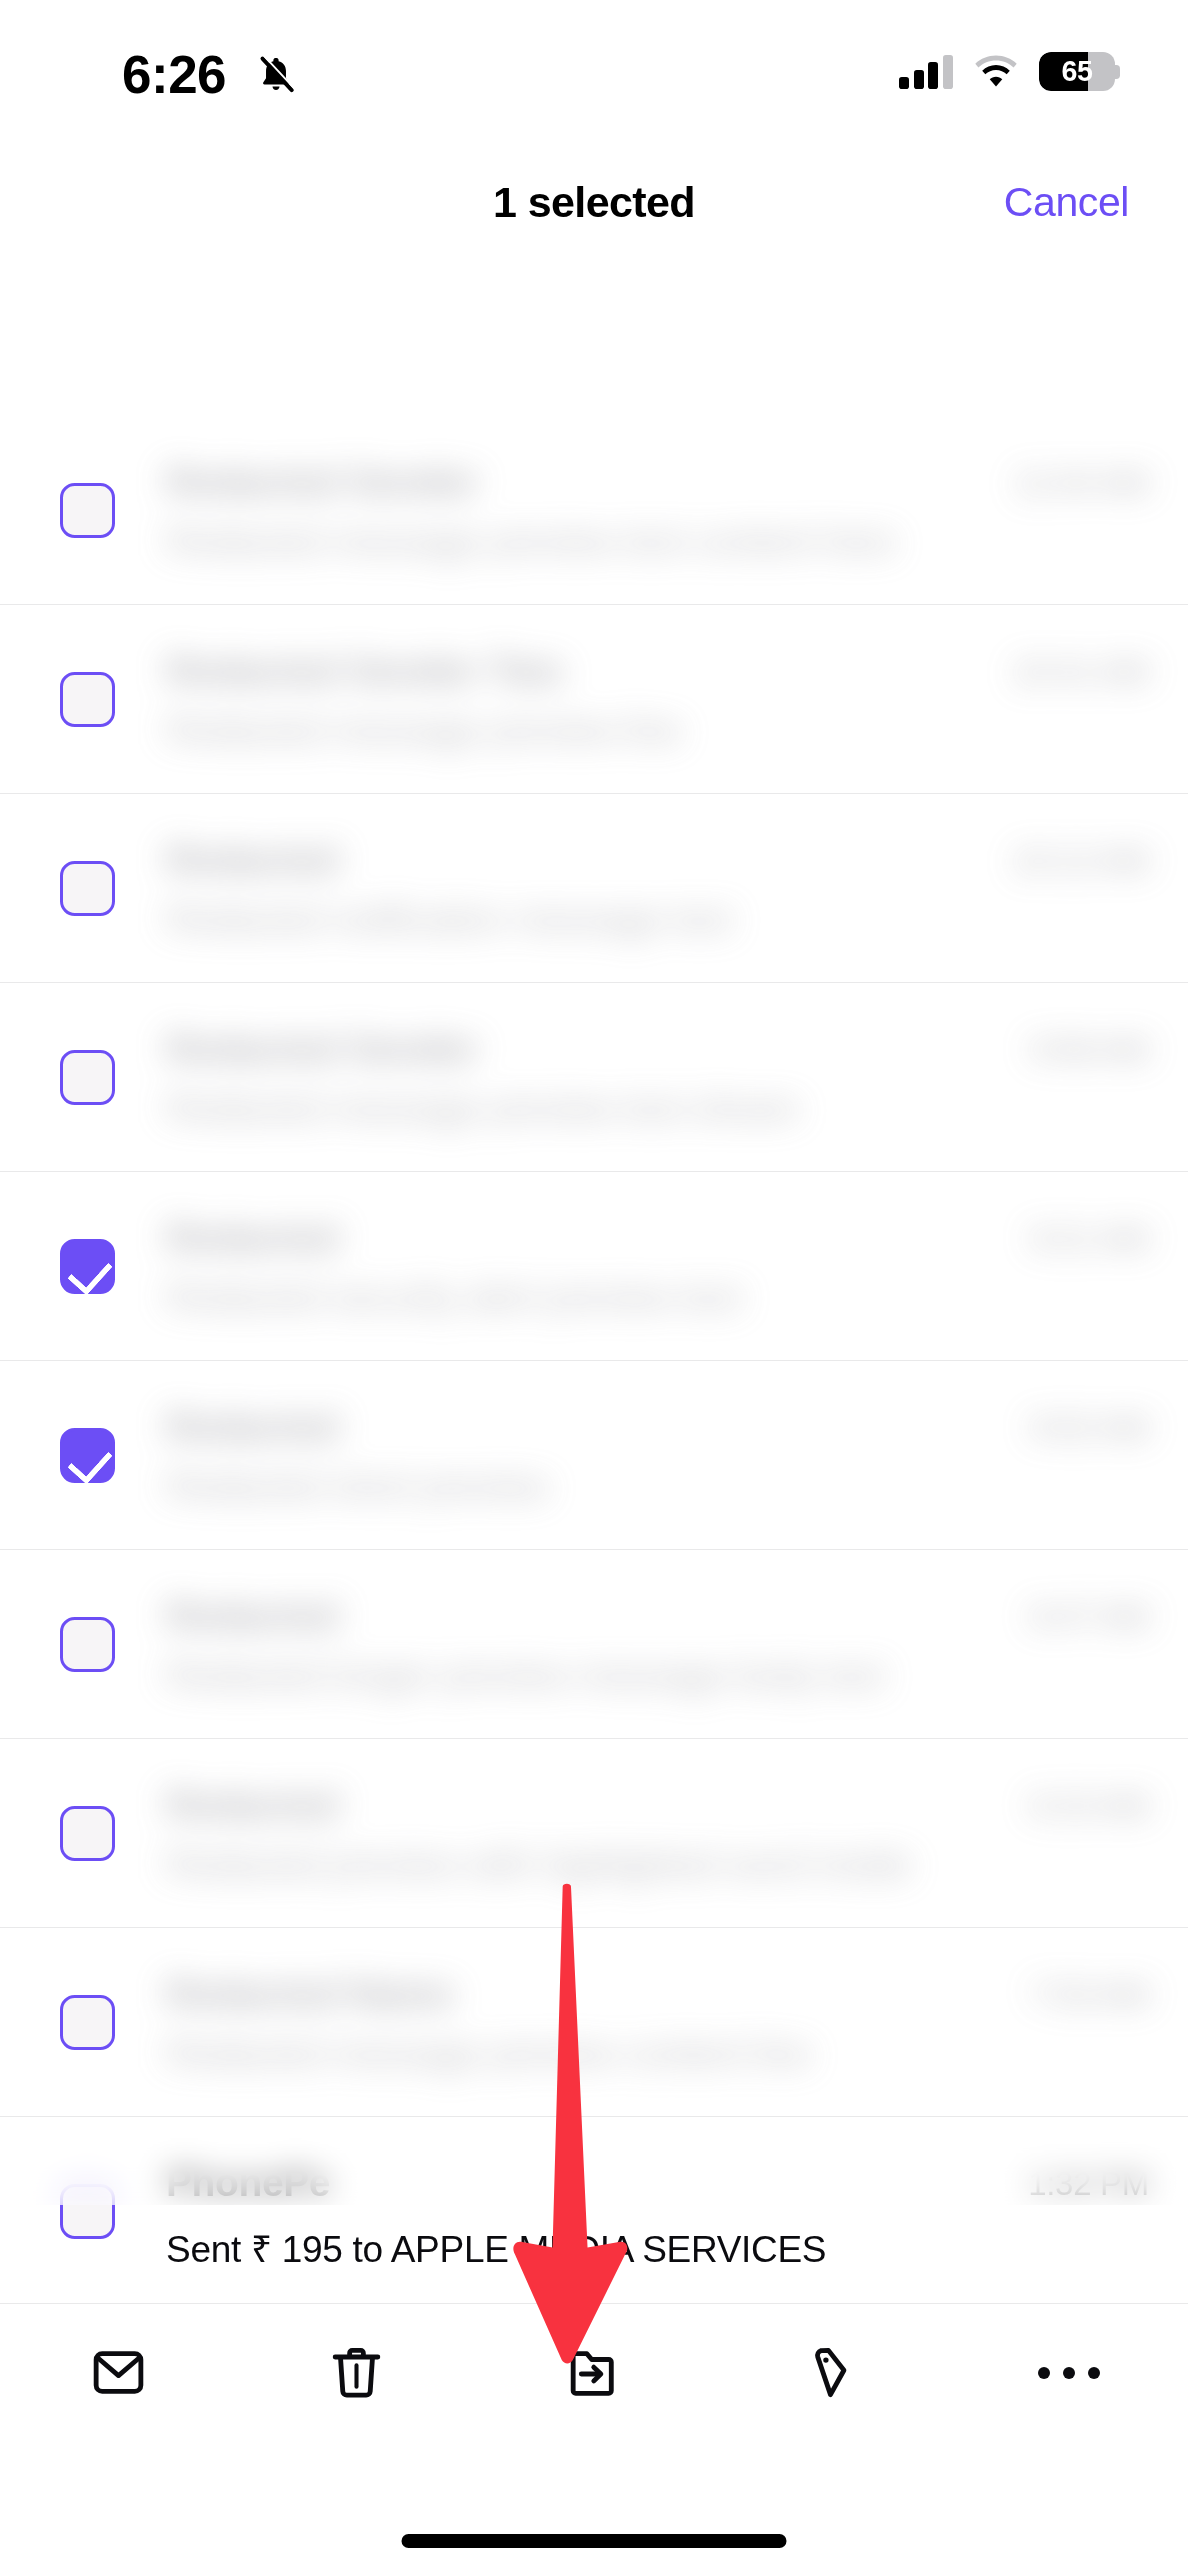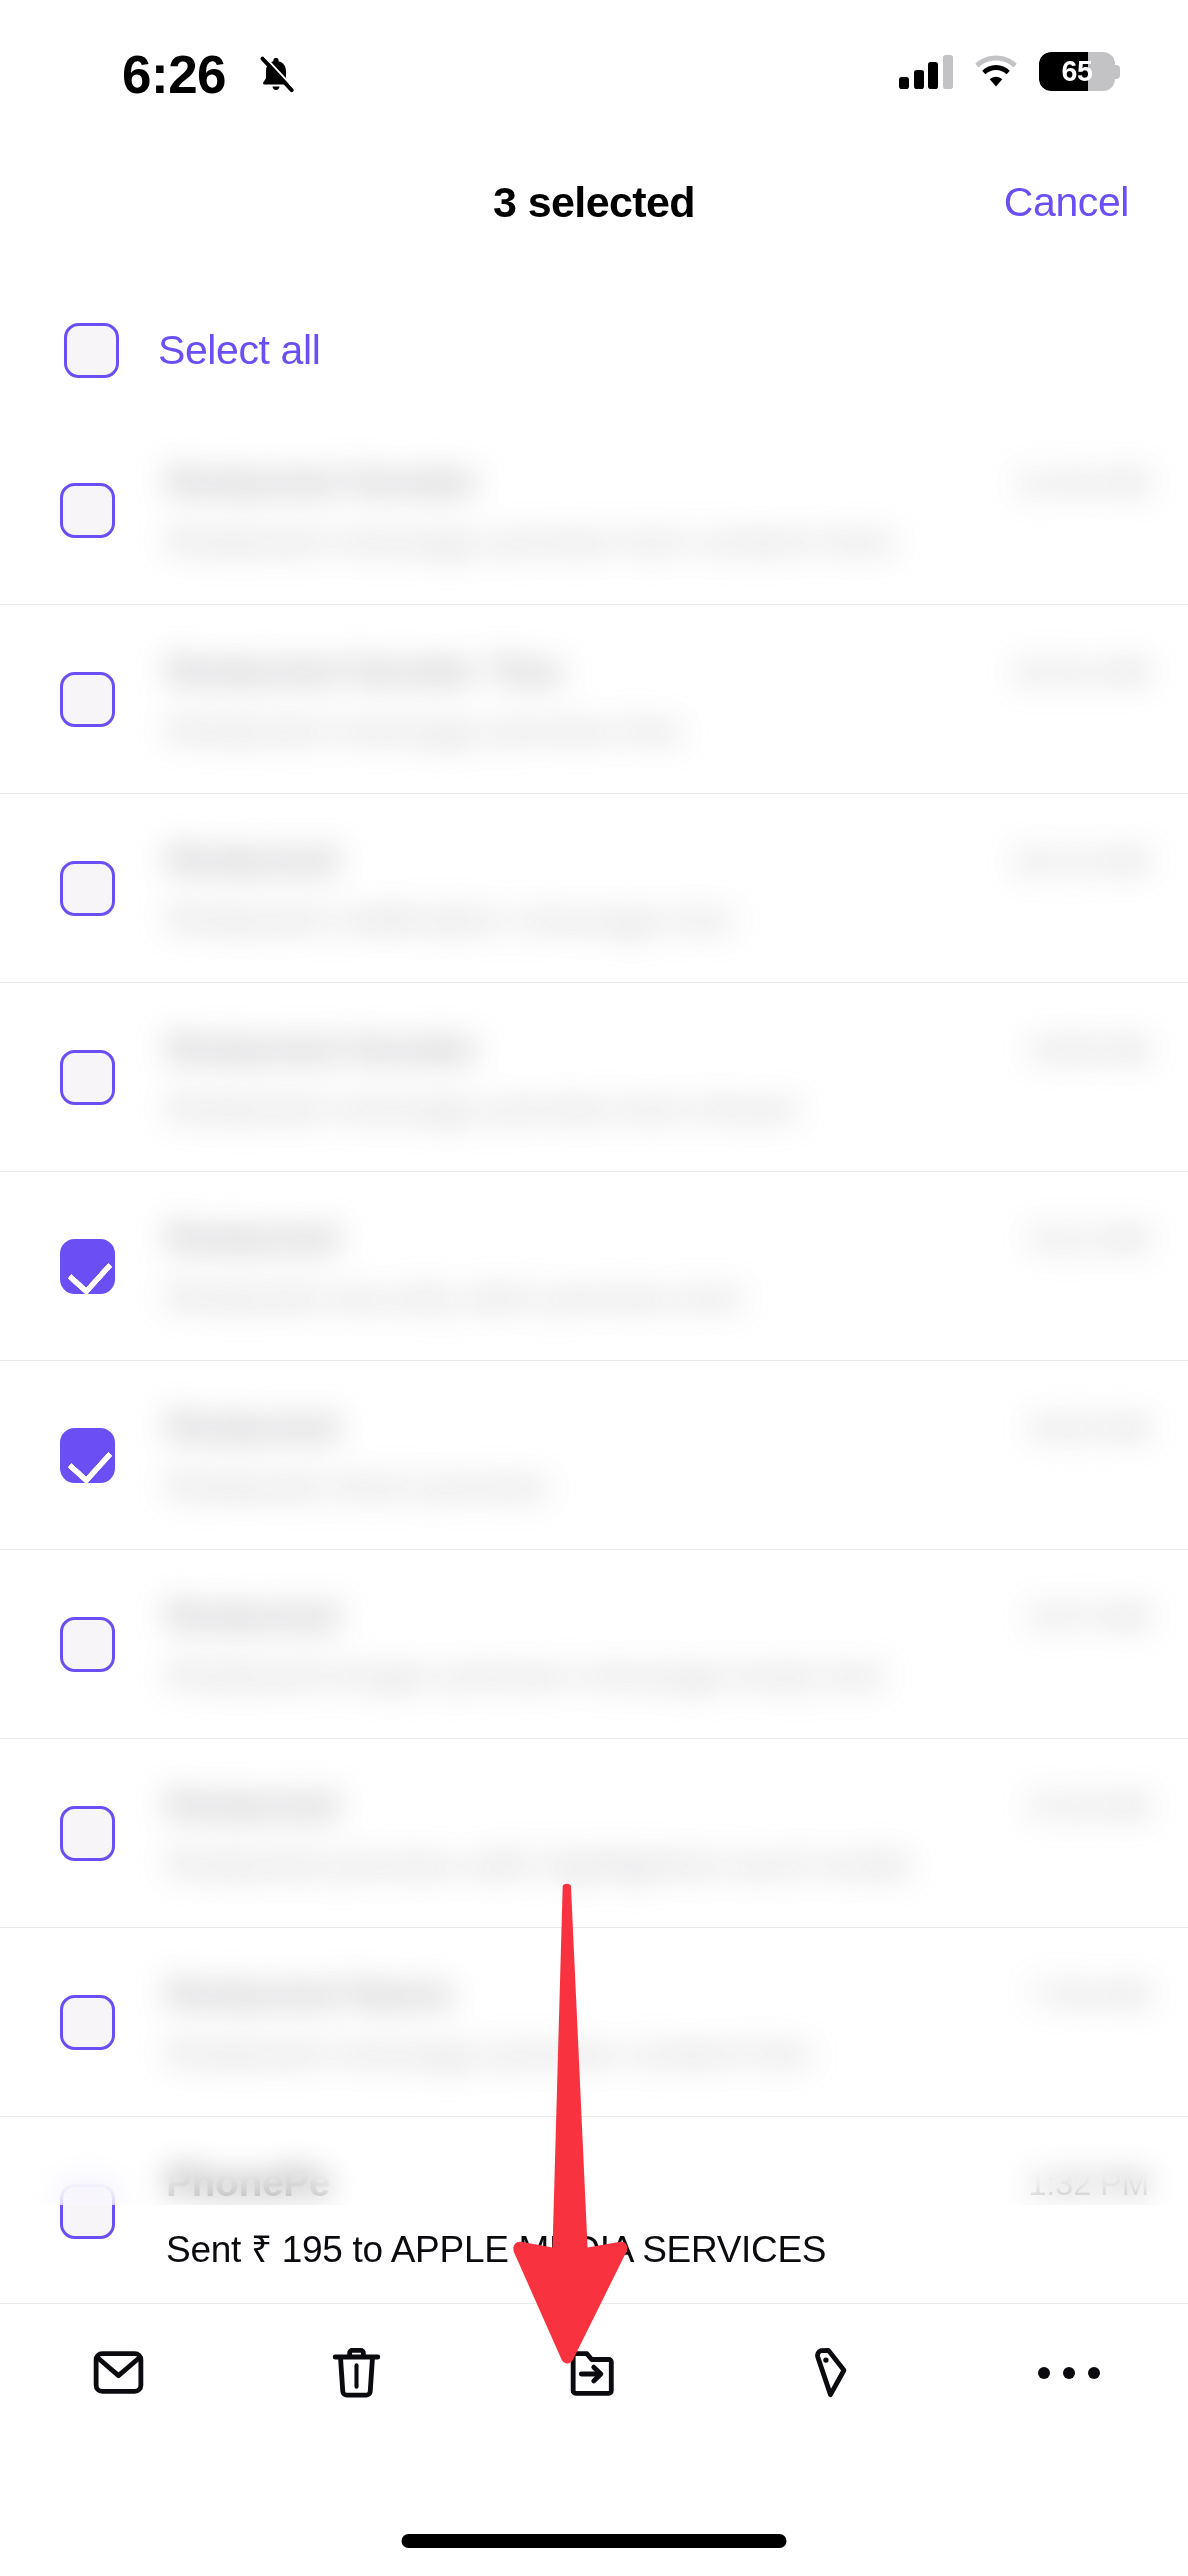--- a/index.html
+++ b/index.html
@@ -206,28 +206,24 @@
         <div class="batt-body">
           <div class="batt-fill" style="width: 65%;"></div>
         </div>
         <div class="batt-num">65</div>
         <div class="batt-cap"></div>
       </div>
     </div>
   </div>
 
   <div class="header">
-    <div class="header-title">3 selected</div>
+    <div class="header-title">1 selected</div>
     <div class="header-cancel" style="color: rgb(108, 78, 245);">Cancel</div>
   </div>
 
-  <div class="selectall">
-    <div class="cbox" style="border-color: rgb(108, 78, 245);"></div>
-    <div class="selectall-label" style="color: rgb(108, 78, 245);">Select all</div>
-  </div>
 
   <div class="list" id="list">
       <div class="row blurred">
         <div class="cbox" style="border-color: rgb(108, 78, 245);"></div>
         <div class="row-body">
           <div class="row-sender">Redacted Sender</div>
           <div class="row-preview">Redacted message preview text content here</div>
           <div class="row-time">11:04 AM</div>
         </div>
       </div>

